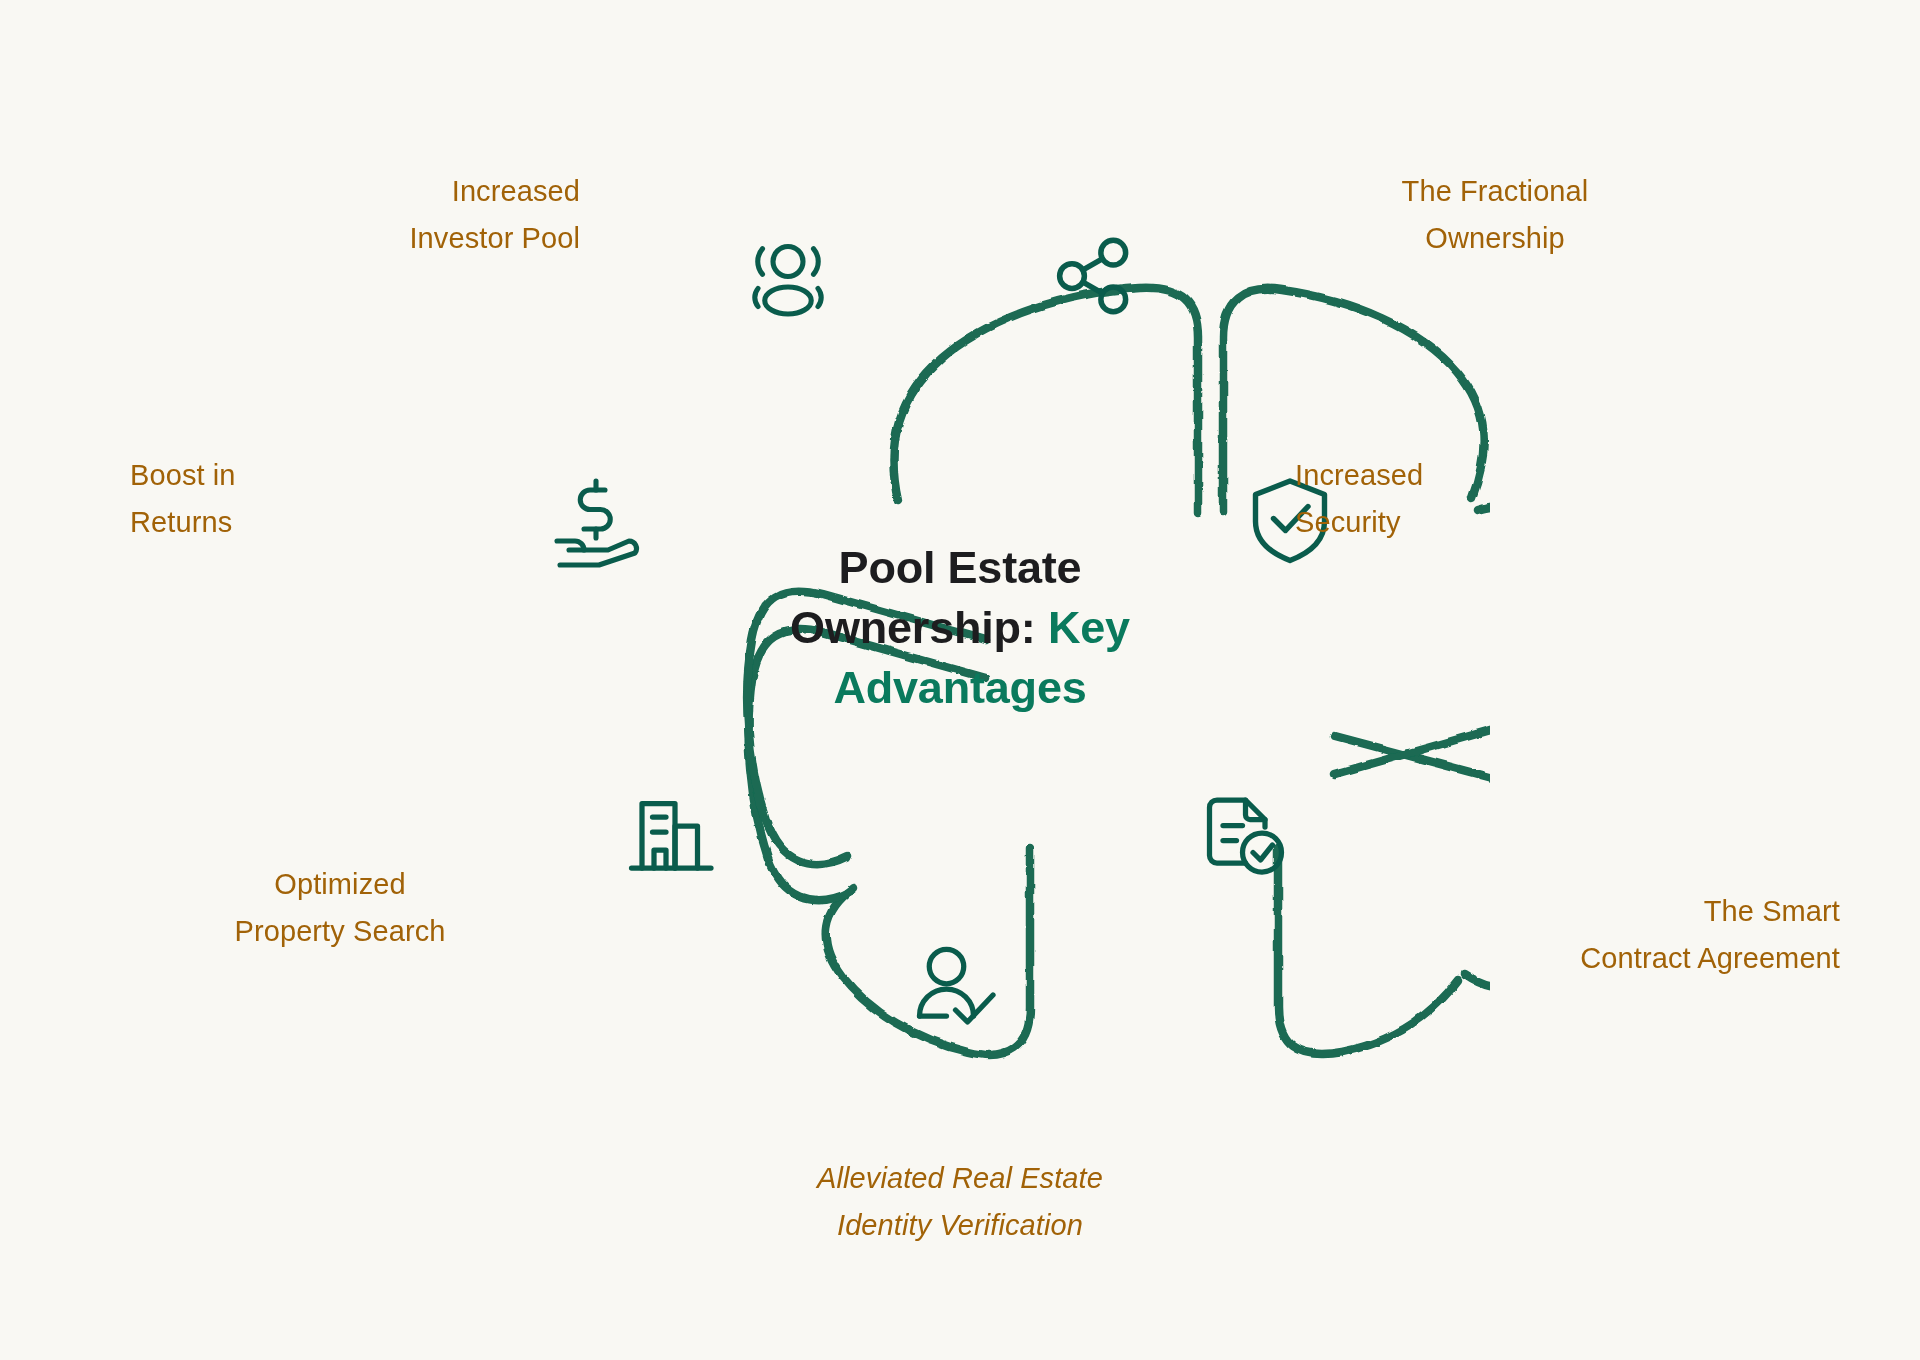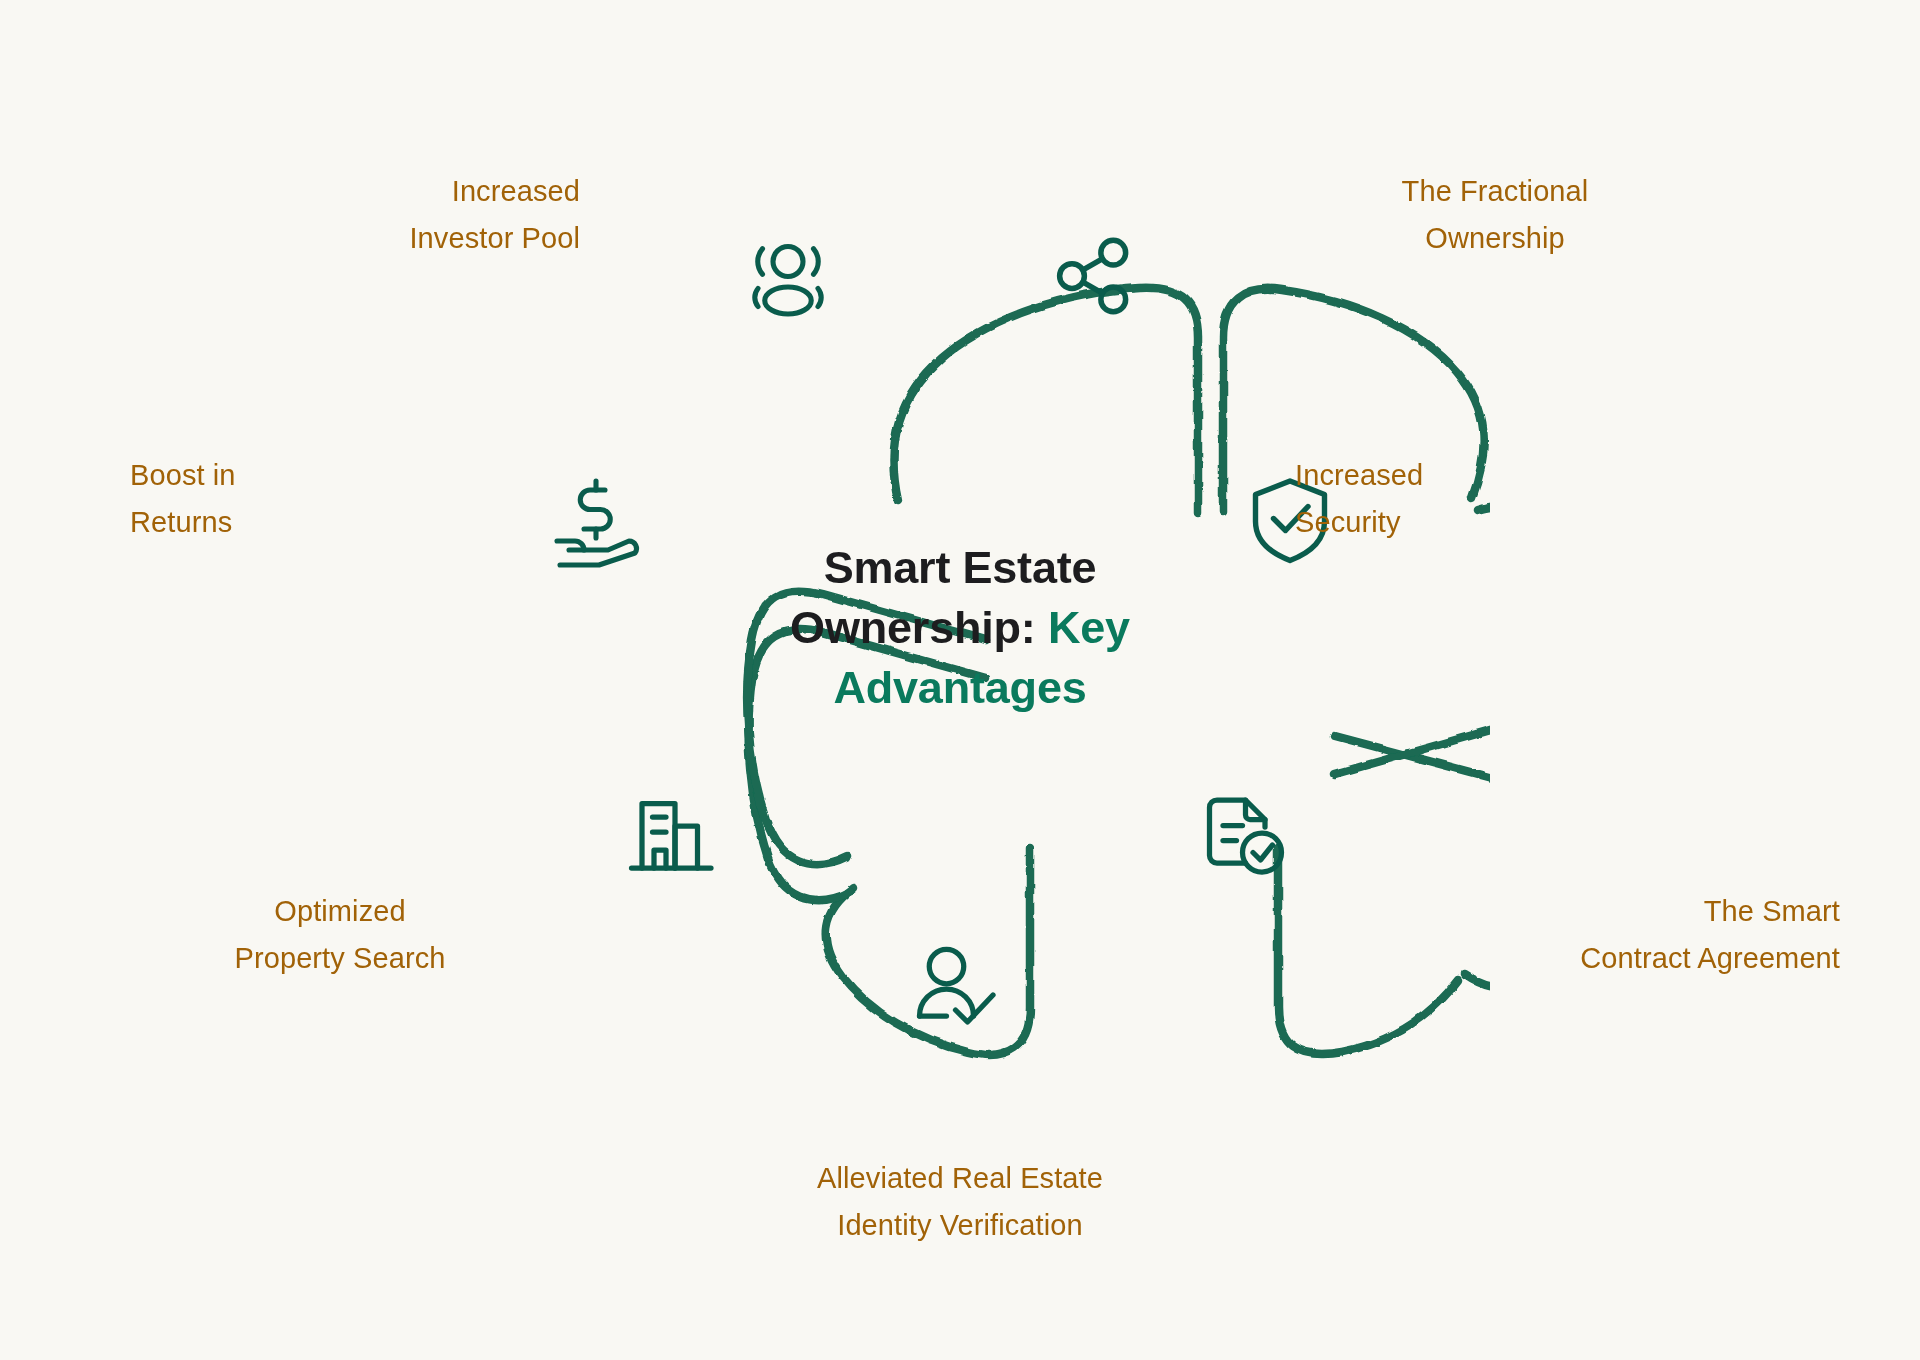--- a/index.html
+++ b/index.html
@@ -51,22 +51,22 @@
     line-height: 1.63;
     color: #a16207;
     letter-spacing: 0.1px;
     white-space: pre-line;
   }
 
   #label-0 { left: 180px;  top: 168px;  width: 400px; text-align: right; }
   #label-1 { left: 1285px; top: 168px;  width: 420px; text-align: center; }
   #label-2 { left: 1295px; top: 452px;  width: 420px; text-align: left; }
   #label-3 { left: 1360px; top: 888px;  width: 480px; text-align: right; }
-  #label-4 { left: 730px;  top: 1155px; width: 460px; text-align: center; }
-  #label-5 { left: 120px;  top: 888px;  width: 440px; text-align: center; }
+  #label-4 { left: 730px;  top: 1155px; width: 460px; text-align: center; font-style: italic; }
+  #label-5 { left: 120px;  top: 861px;  width: 440px; text-align: center; }
   #label-6 { left: 130px;  top: 452px;  width: 270px; text-align: left; }
 
   
   .petal-icon {
     position: absolute;
     width: 96px;
     height: 96px;
     color: #0a5c4c;
   }
   .petal-icon svg { width: 100%; height: 100%; display: block; }
@@ -186,21 +186,21 @@
     <svg viewBox="0 0 64 64" fill="none" stroke="currentColor" stroke-width="3.4" stroke-linecap="round" stroke-linejoin="round">
       <path d="M38 12 h -10 a6.5 6.5 0 0 0 0 13 h 7 a6.5 6.5 0 0 1 0 13 h -11"></path>
       <line x1="32" y1="6" x2="32" y2="12"></line>
       <line x1="32" y1="38" x2="32" y2="44"></line>
       <path d="M6 46 h 12 a6 6 0 0 1 6 6 h -10"></path>
       <path d="M24 52 h 16 l 14 -6 a5 5 0 0 1 4 8 L 34 62 H 8"></path>
     </svg>
   </div>
 
   <div id="center-title">
-    <span>Smart Estate</span><br>
+    <span>Pool Estate</span><br>
     <span>Ownership: </span><span class="accent">Key</span><br>
     <span class="accent">Advantages</span>
   </div>
 
   <div class="label" id="label-0">Increased
 Investor Pool</div>
 
   <div class="label" id="label-1">The Fractional
 Ownership</div>
 

